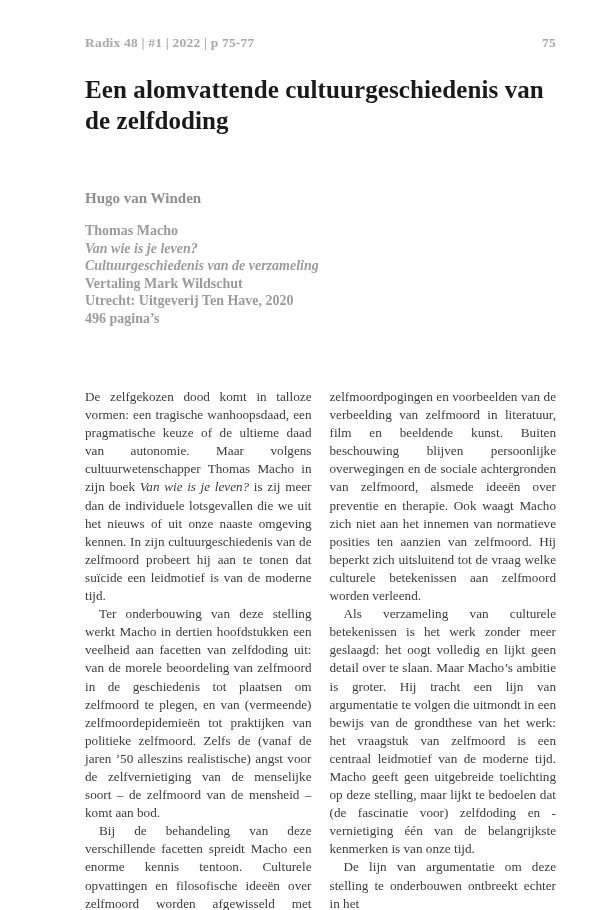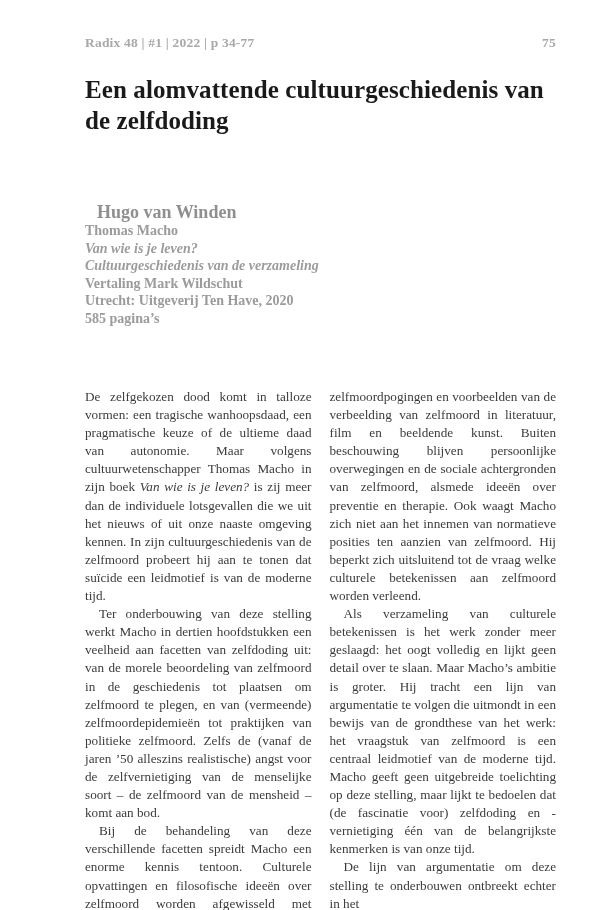--- a/index.html
+++ b/index.html
@@ -41,22 +41,22 @@
     line-height: 31px;
     font-weight: 700;
     color: #1a1a1a;
     letter-spacing: 0.1px;
   }
   
   .author-name {
     position: absolute;
     top: 190px;
     left: 85px;
-    margin: 12px;
-    font-size: 18px;
+    margin: 0;
+    font-size: 15px;
     font-weight: 700;
     color: #8f8f8f;
   }
   
   .book-info {
     position: absolute;
     top: 222px;
     left: 85px;
     width: 471px;
     color: #9b9b9b;
@@ -89,36 +89,36 @@
   .it { font-style: italic; }
 </style>
 </head>
 <body>
 
 <div class="page">
 
   <div class="running-header">
     <span>
       <span class="journal-name">Radix</span>
-      <span>48 | #1 | 2022 | p 34-77</span>
+      <span>48 | #1 | 2022 | p 75-77</span>
     </span>
     <span>75</span>
   </div>
 
   <h1 class="article-title">Een alomvattende cultuurgeschiedenis van de zelfdoding</h1>
 
   <h2 class="author-name">Hugo van Winden</h2>
 
   <div class="book-info">
       <div class="book-line">Thomas Macho</div>
       <div class="book-line it">Van wie is je leven?</div>
       <div class="book-line it">Cultuurgeschiedenis van de verzameling</div>
       <div class="book-line">Vertaling Mark Wildschut</div>
       <div class="book-line">Utrecht: Uitgeverij Ten Have, 2020</div>
-      <div class="book-line">585 pagina’s</div>
+      <div class="book-line">496 pagina’s</div>
     </div>
 
   <div class="article-body">
     <div class="body-col">
         <p class="para"><span>De zelfgekozen dood komt in talloze vormen: een tragische wanhoopsdaad, een pragmatische keuze of de ultieme daad van autonomie. Maar volgens cultuurwetenschapper Thomas Macho in zijn boek </span><span class="it">Van wie is je leven?</span><span> is zij meer dan de individuele lotsgevallen die we uit het nieuws of uit onze naaste omgeving kennen. In zijn cultuurgeschiedenis van de zelfmoord probeert hij aan te tonen dat suïcide een leidmotief is van de moderne tijd.</span></p>
         <p class="para indent"><span>Ter onderbouwing van deze stelling werkt Macho in dertien hoofdstukken een veelheid aan facetten van zelfdoding uit: van de morele beoordeling van zelfmoord in de geschiedenis tot plaatsen om zelfmoord te plegen, en van (vermeende) zelfmoordepidemieën tot praktijken van politieke zelfmoord. Zelfs de (vanaf de jaren ’50 alleszins realistische) angst voor de zelfvernietiging van de menselijke soort – de zelfmoord van de mensheid – komt aan bod.</span></p>
         <p class="para indent"><span>Bij de behandeling van deze verschillende facetten spreidt Macho een enorme kennis tentoon. Culturele opvattingen en filosofische ideeën over zelfmoord worden afgewisseld met anekdotes over al dan niet geslaagde</span></p>
       </div>
     <div class="body-col">
         <p class="para"><span>zelfmoordpogingen en voorbeelden van de verbeelding van zelfmoord in literatuur, film en beeldende kunst. Buiten beschouwing blijven persoonlijke overwegingen en de sociale achtergronden van zelfmoord, alsmede ideeën over preventie en therapie. Ook waagt Macho zich niet aan het innemen van normatieve posities ten aanzien van zelfmoord. Hij beperkt zich uitsluitend tot de vraag welke culturele betekenissen aan zelfmoord worden verleend.</span></p>

